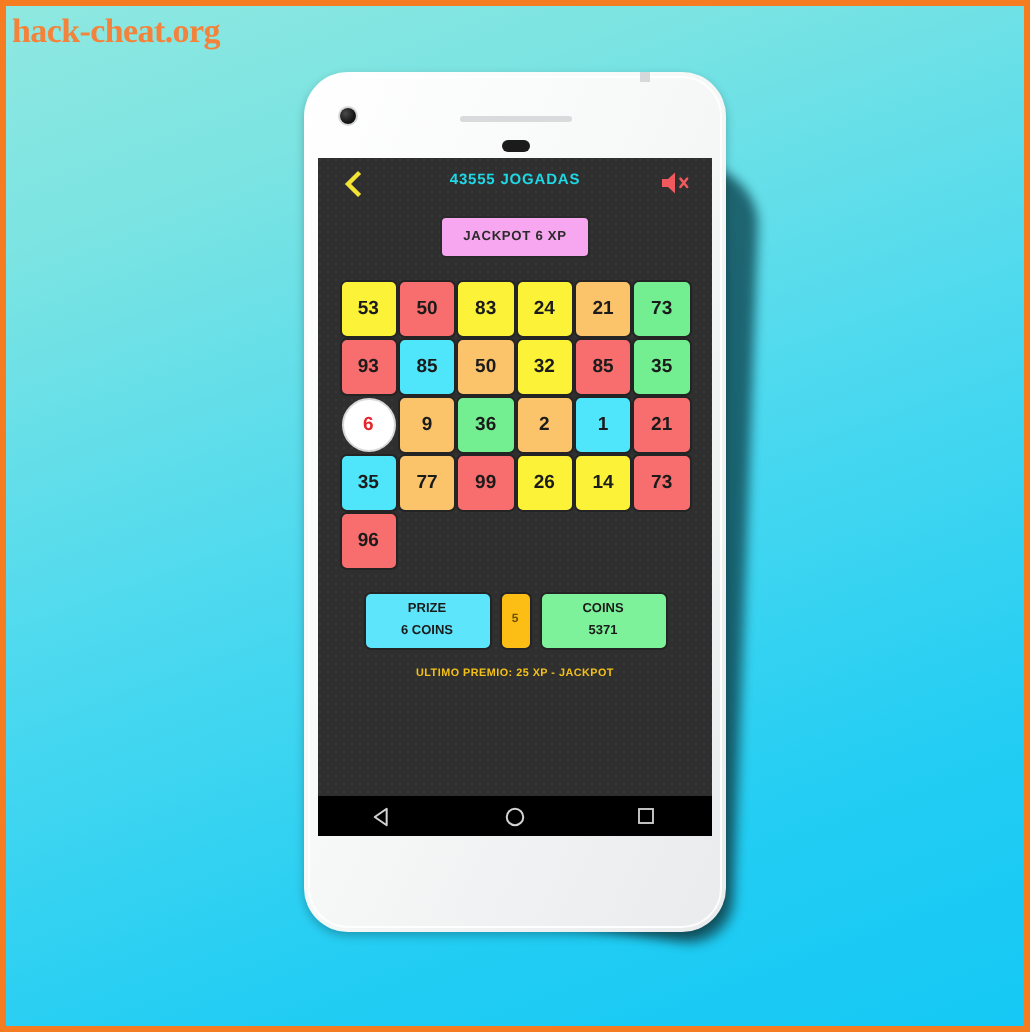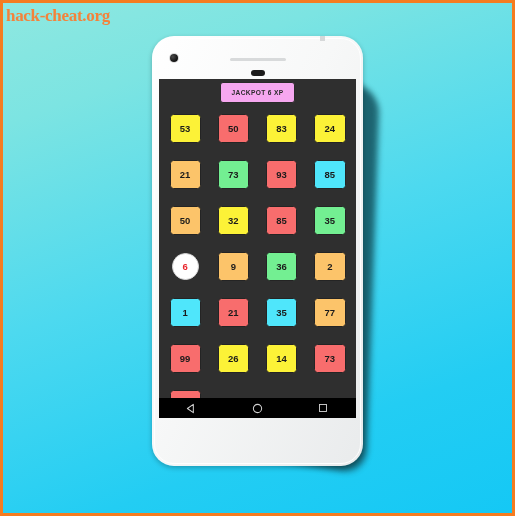--- a/index.html
+++ b/index.html
@@ -116,22 +116,22 @@
     font-size:6.6px;font-weight:bold;
     letter-spacing:.35px;
     padding:6px 11px;
     cursor:pointer;
   }
   
   #grid{
     margin:11px auto 0;
     width:176px;
     display:grid;
-    grid-template-columns:repeat(4,1fr);
-    gap:17px;
+    grid-template-columns:repeat(6,1fr);
+    gap:0;
   }
   .cell{
     position:relative;
     height:29px;
     border:1px solid #242424;
     border-radius:3.5px;
     display:flex;align-items:center;justify-content:center;
     font-size:9.5px;font-weight:bold;
     color:#1b1b1b;
     cursor:pointer;
@@ -200,20 +200,34 @@
   <div id="phone-inner-edge"></div>
   <div id="topnotch"></div>
   <div id="camera"></div>
   <div id="earpiece"></div>
   <div id="sensor"></div>
 
   <div id="screen">
 
     <div id="app">
 
+      <div id="app-header">
+        <div id="back-chevron">
+          <svg viewBox="0 0 14 14" width="14" height="14">
+            <polyline points="9,2 4,7 9,12" fill="none" stroke="#f2e335" stroke-width="2.2" stroke-linecap="square" stroke-linejoin="miter"></polyline>
+          </svg>
+        </div>
+        <div id="title" style="color: rgb(31, 216, 230);">43555 JOGADAS</div>
+        <div id="mute-icon">
+          <svg viewBox="0 0 16 15" width="16" height="15">
+            <path d="M1 5.5 h3 L7.5 2.2 v10.6 L4 9.5 H1 Z" fill="#f0595e"></path>
+            <path d="M10.2 5.3 l3.4 4.2 M13.6 5.3 l-3.4 4.2" stroke="#f0595e" stroke-width="1.25" stroke-linecap="round" fill="none"></path>
+          </svg>
+        </div>
+      </div>
 
       <div id="jackpot-wrap">
         <div id="jackpot-button" style="background: rgb(246, 167, 240);">JACKPOT 6 XP</div>
       </div>
 
       <div id="grid">
           <div class="cell" style="background: rgb(252, 242, 55);">53</div>
           <div class="cell" style="background: rgb(248, 109, 109);">50</div>
           <div class="cell" style="background: rgb(252, 242, 55);">83</div>
           <div class="cell" style="background: rgb(252, 242, 55);">24</div>

